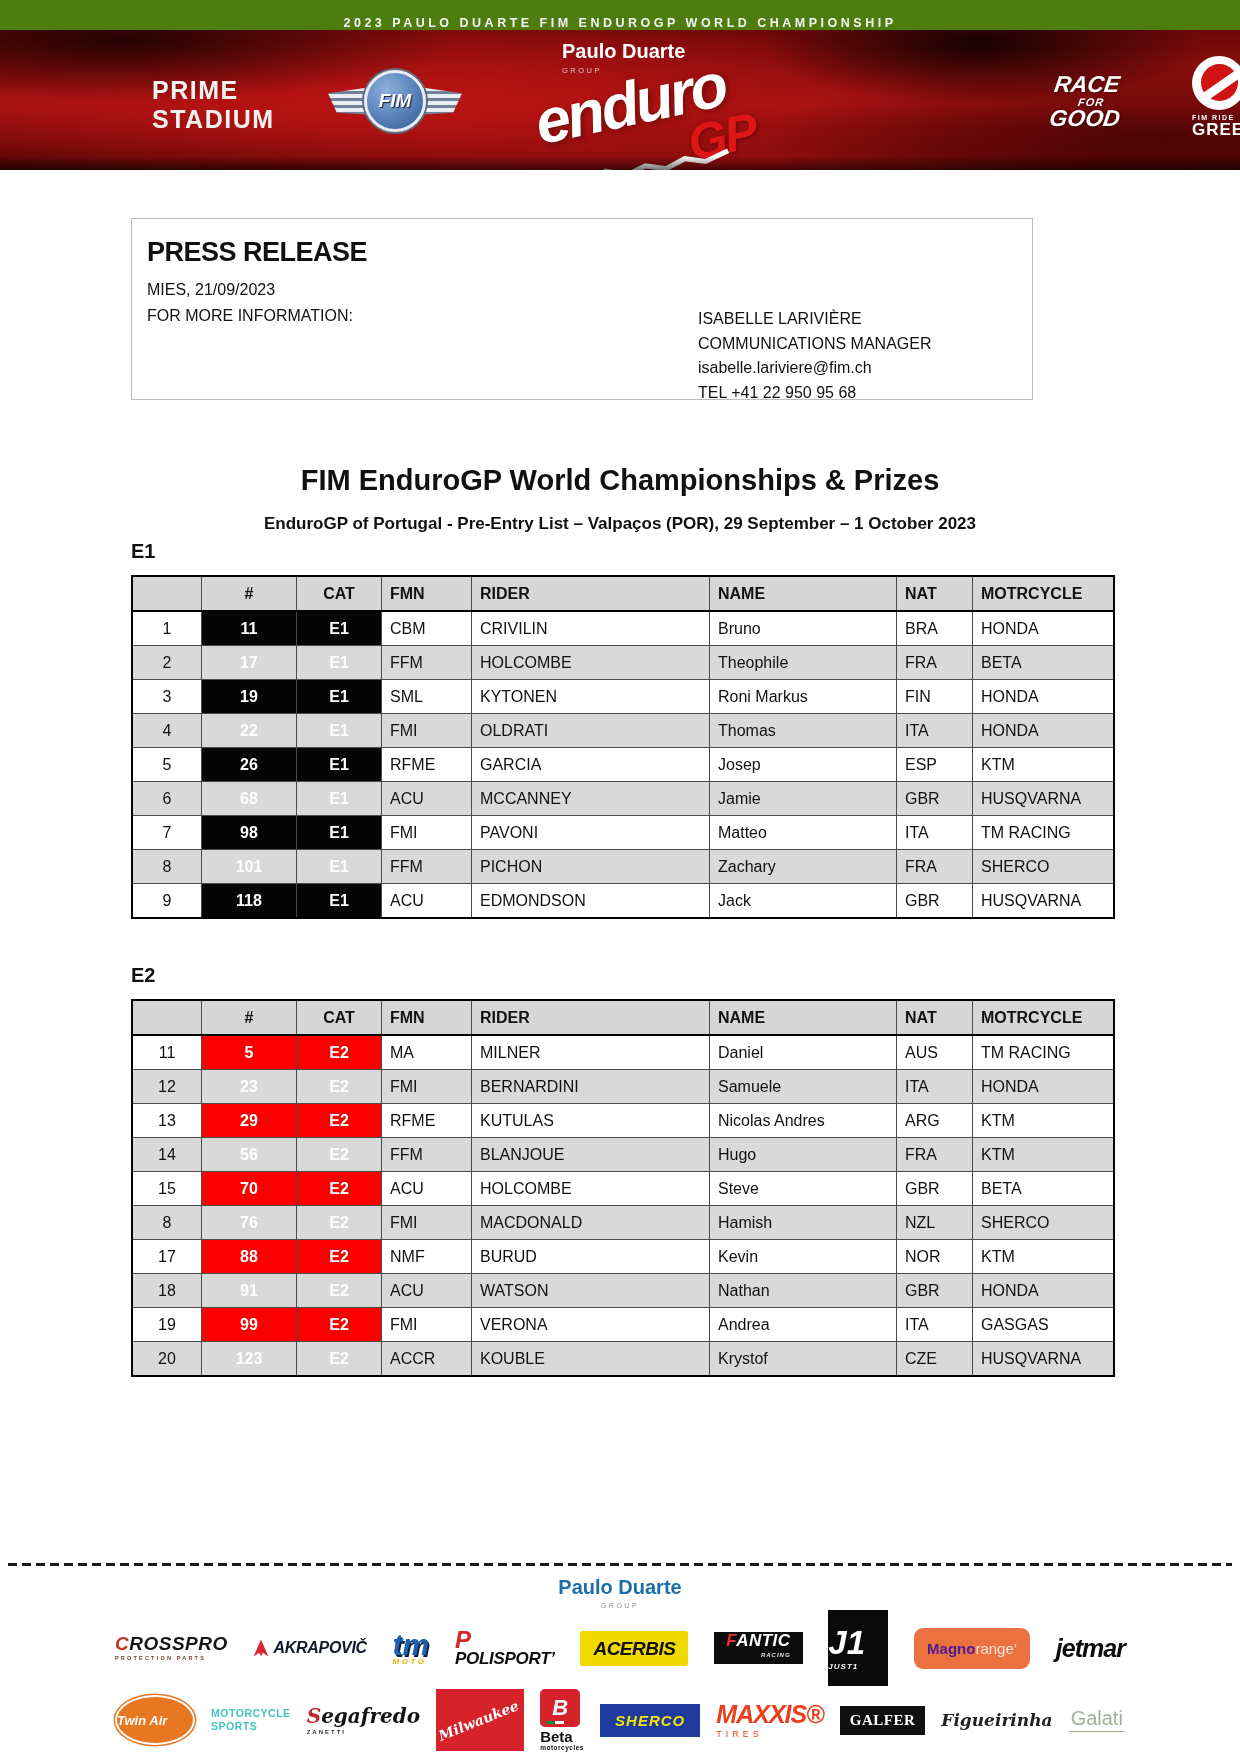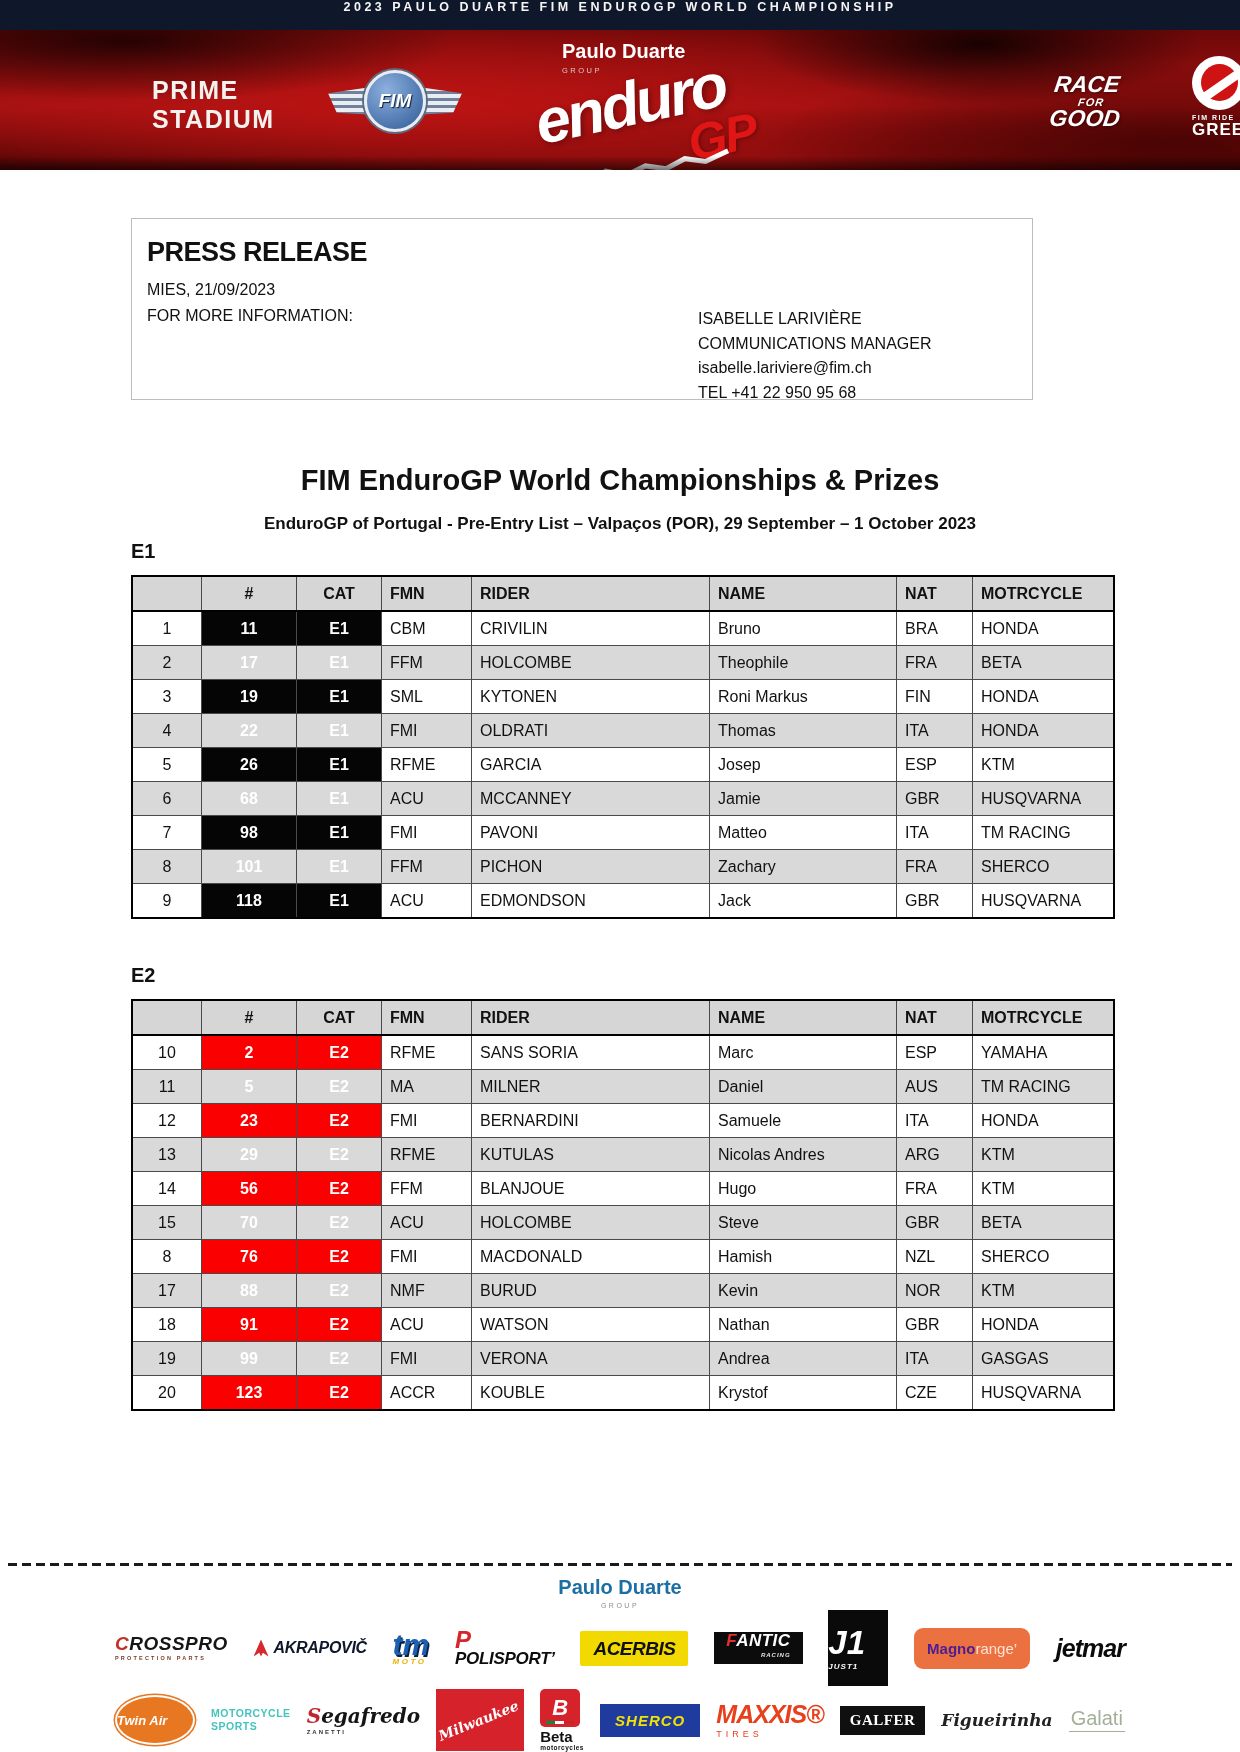--- a/index.html
+++ b/index.html
@@ -1,22 +1,22 @@
 <!DOCTYPE html>
 <html><head>
 <meta charset="utf-8">
 <style>
   html,body{margin:0;padding:0;background:#fff}
   .page{position:relative;width:1240px;height:1752px;background:#fff;overflow:hidden;
         font-family:"Liberation Sans",sans-serif;color:#111}
 
   
   .banner{position:absolute;top:0;left:0;width:1240px;height:170px}
-  .banner-topbar{position:absolute;top:0;left:0;right:0;height:30px;background:#0f172a;
-                 display:flex;align-items:flex-start;justify-content:center}
+  .banner-topbar{position:absolute;top:0;left:0;right:0;height:30px;background:#4d7c0f;
+                 display:flex;align-items:flex-end;justify-content:center}
   .banner-topbar span{color:#f5f5f5;font-size:12.5px;font-weight:700;letter-spacing:3.5px}
   .banner-red{position:absolute;top:30px;left:0;right:0;height:140px;overflow:hidden;
     background:
       radial-gradient(38% 60% at 10% 8%, rgba(15,0,0,.8), transparent 70%),
       radial-gradient(30% 70% at 79% 10%, rgba(8,0,0,.85), transparent 60%),
       radial-gradient(45% 80% at 94% 80%, rgba(70,3,3,.9), transparent 72%),
       radial-gradient(60% 90% at 34% 52%, #bc1313, transparent 75%),
       radial-gradient(55% 60% at 62% 95%, #8f0d0d, transparent 70%),
       linear-gradient(180deg,#6d0808,#a31111 55%,#4f0404 100%);}
   .banner-red::after{content:"";position:absolute;left:0;right:0;bottom:0;height:14px;
@@ -322,30 +322,20 @@
             <th class="c2">CAT</th>
             <th class="c3">FMN</th>
             <th class="c4">RIDER</th>
             <th class="c5">NAME</th>
             <th class="c6">NAT</th>
             <th class="c7">MOTRCYCLE</th>
           </tr>
         </thead>
         <tbody>
           <tr>
-            <td class="c0">10</td>
-            <td class="c1 accent">2</td>
-            <td class="c2 accent">E2</td>
-            <td class="c3">RFME</td>
-            <td class="c4">SANS SORIA</td>
-            <td class="c5">Marc</td>
-            <td class="c6">ESP</td>
-            <td class="c7">YAMAHA</td>
-          </tr>
-          <tr>
             <td class="c0">11</td>
             <td class="c1 accent">5</td>
             <td class="c2 accent">E2</td>
             <td class="c3">MA</td>
             <td class="c4">MILNER</td>
             <td class="c5">Daniel</td>
             <td class="c6">AUS</td>
             <td class="c7">TM RACING</td>
           </tr>
           <tr>

